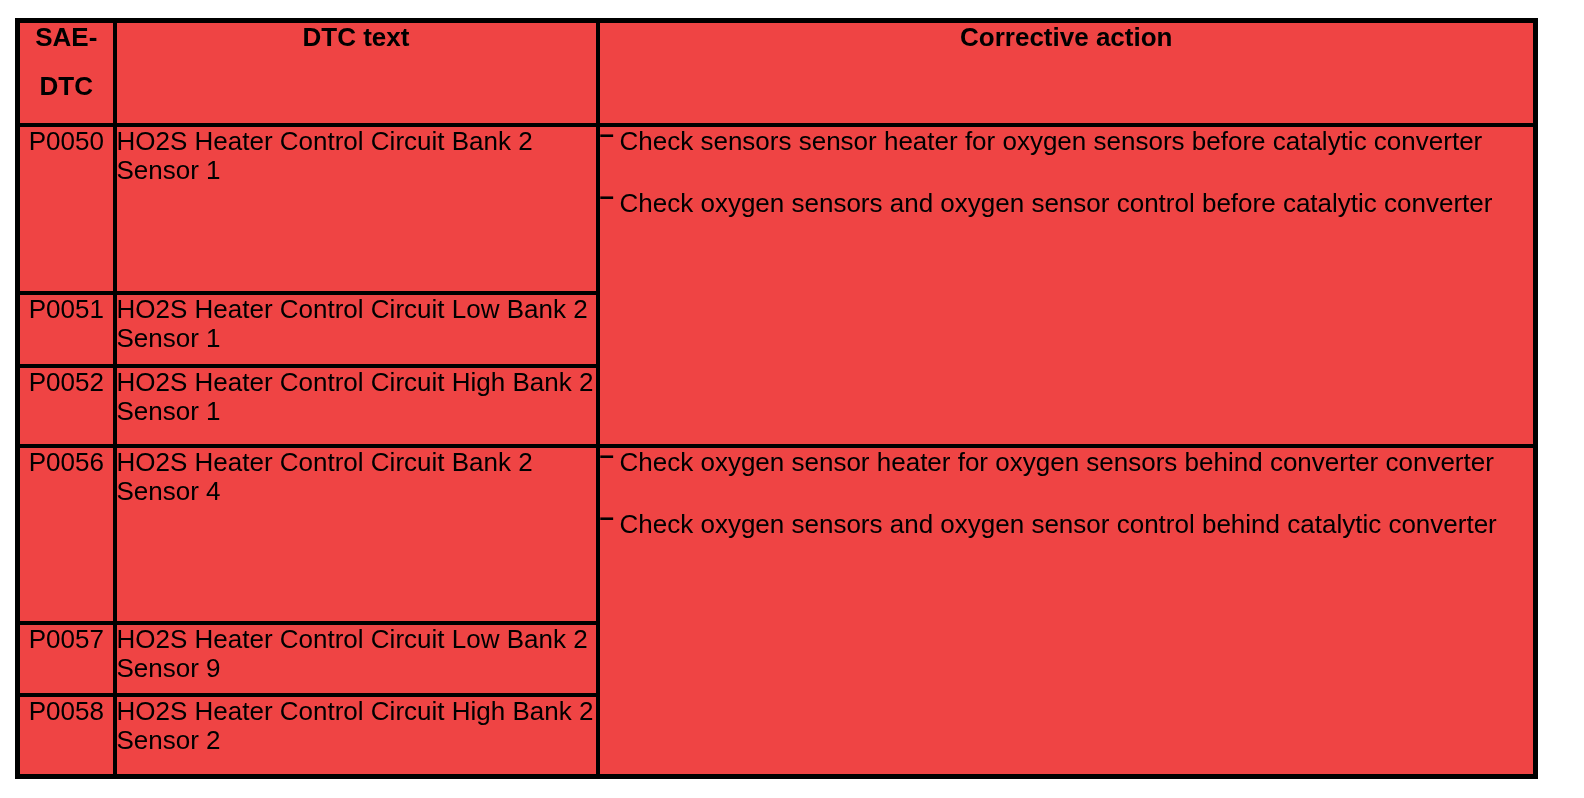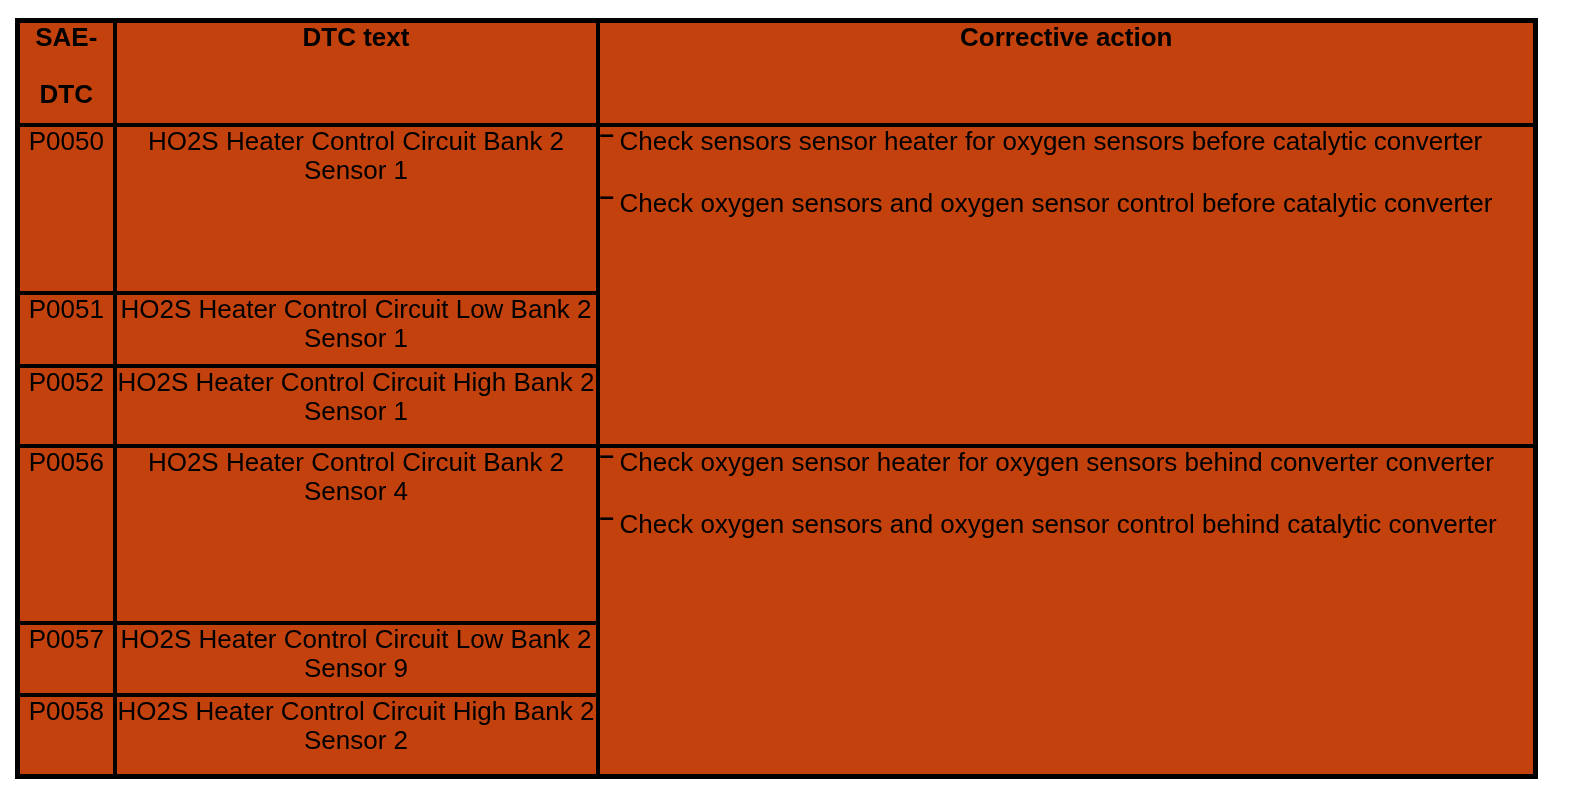--- a/index.html
+++ b/index.html
@@ -18,21 +18,21 @@
     height: 798px;
     overflow: hidden;
   }
   table.dtc-table {
     position: absolute;
     left: 15px;
     top: 18px;
     width: 1518px;
     border-collapse: collapse;
     table-layout: fixed;
-    background: #c2410c;
+    background: #ef4444;
   }
   table.dtc-table col.c-code { width: 97px; }
   table.dtc-table col.c-text { width: 483px; }
   table.dtc-table col.c-action { width: 938px; }
 
   table.dtc-table th,
   table.dtc-table td {
     border: 4px solid #000000;
     vertical-align: top;
     font-size: 26px;
@@ -42,31 +42,31 @@
   }
   table.dtc-table { border: 5px solid #000000; }
 
   
   th.h-code, th.h-text, th.h-action {
     font-weight: bold;
     text-align: center;
     padding-top: 9px;
     height: 100px;
   }
-  .h-code .line2 { margin-top: 28px; }
+  .h-code .line2 { margin-top: 20px; }
 
   
   td.cell-code {
     padding: 8px 2px 0 10px;
     text-align: center;
     font-weight: normal;
   }
   td.cell-text {
     padding: 8px 6px 0 7px;
-    text-align: center;
+    text-align: left;
     font-weight: normal;
   }
   td.cell-action {
     padding: 10px 10px 0 58px;
   }
   tr.r-tall-1 { height: 168px; }
   tr.r-short-1 { height: 73px; }
   tr.r-short-2 { height: 80px; }
   tr.r-tall-2 { height: 177px; margin-top: 16px; }
   tr.r-short-3 { height: 72px; }

